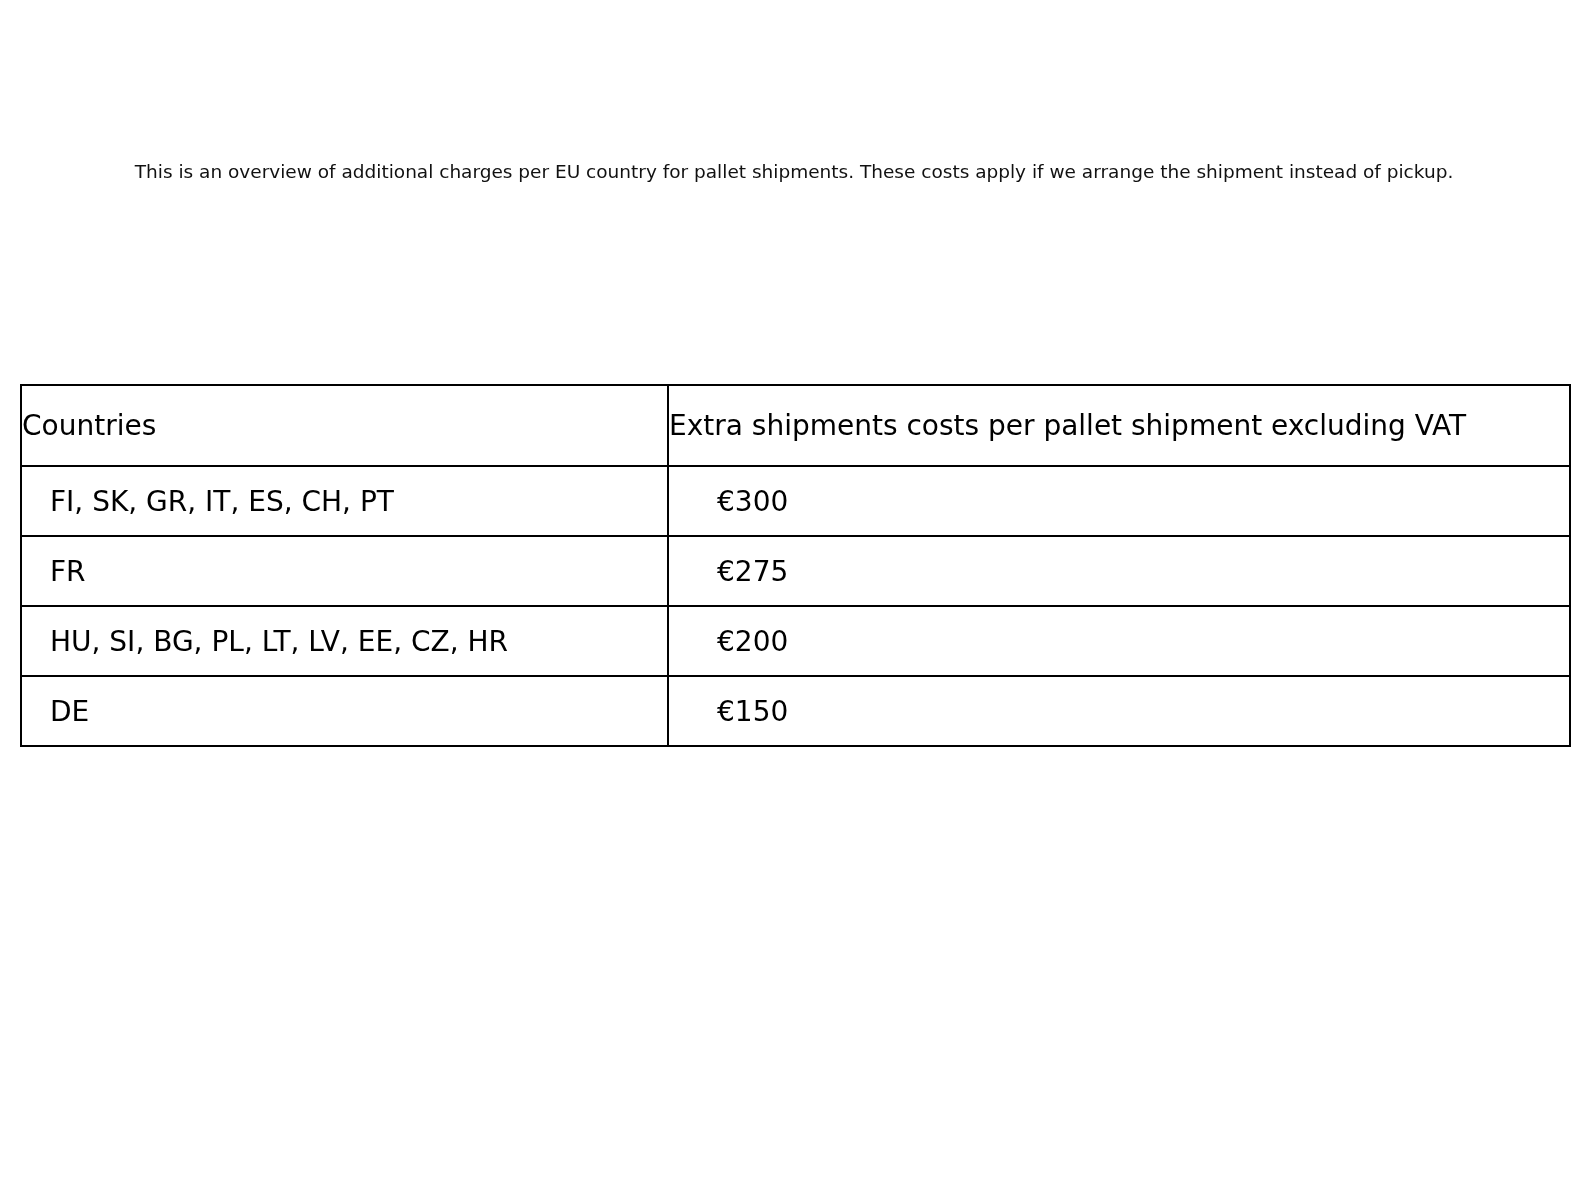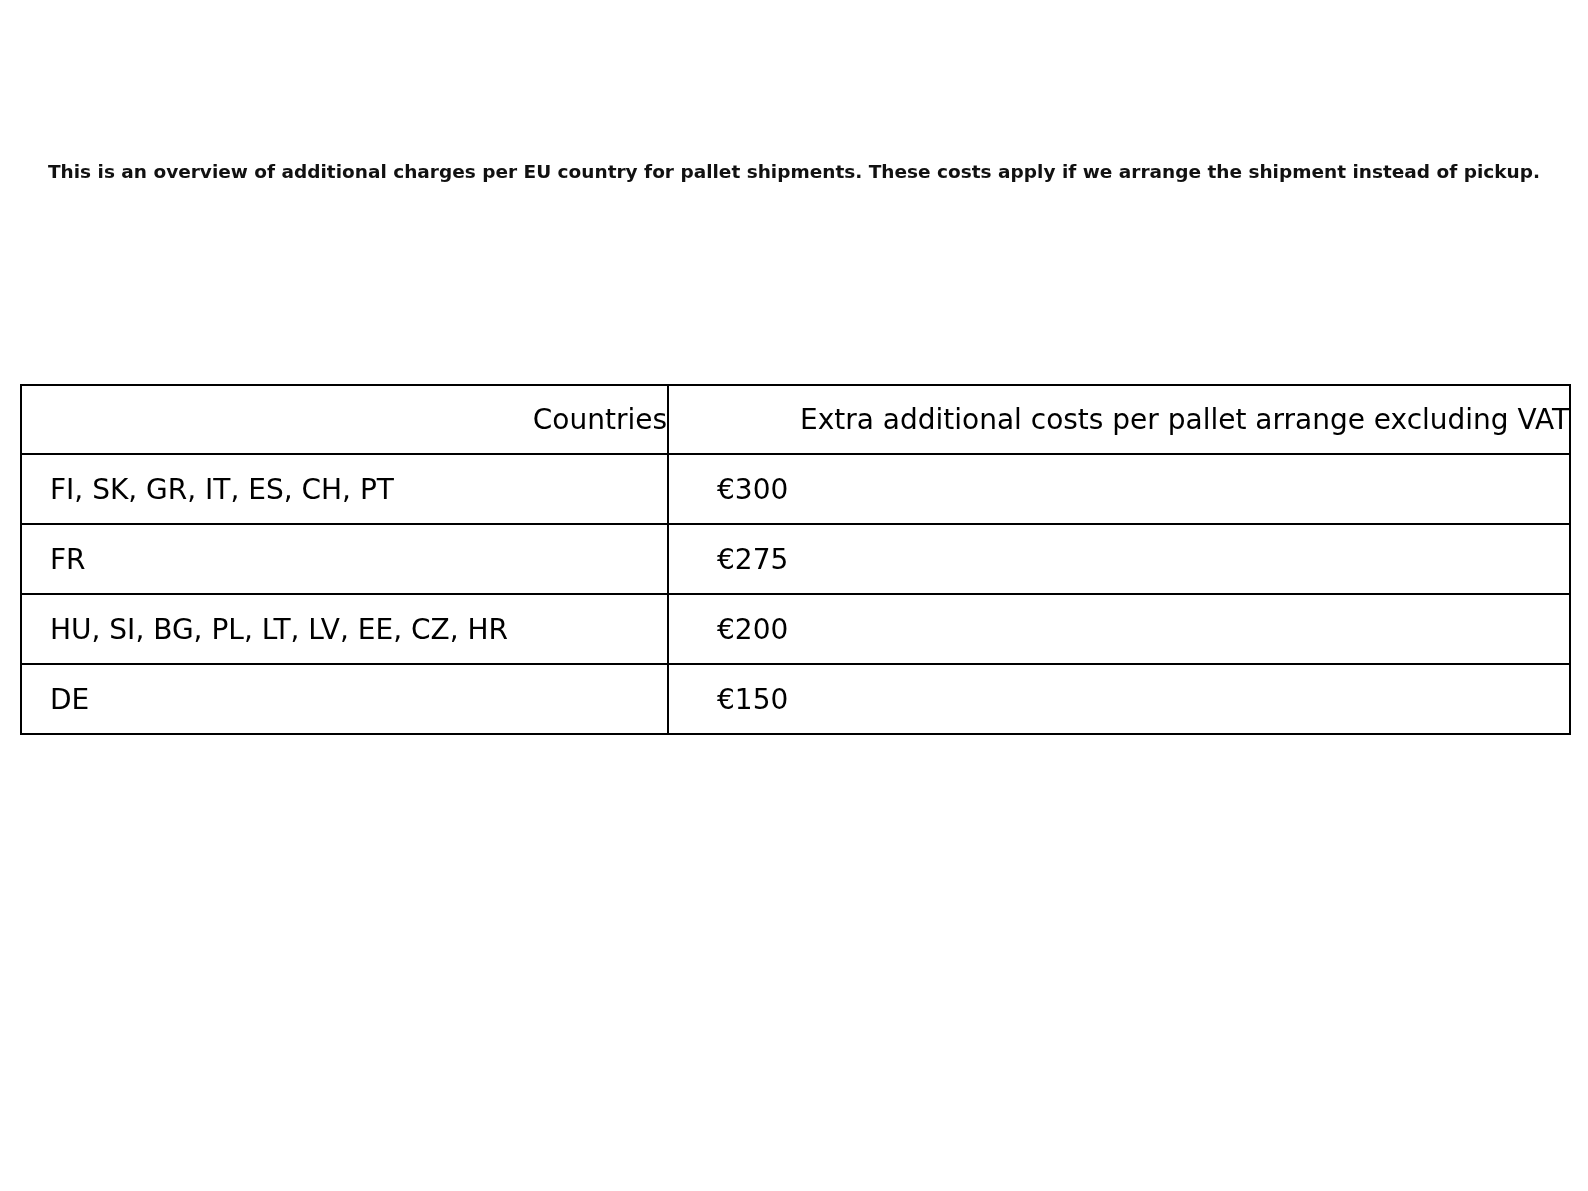--- a/index.html
+++ b/index.html
@@ -11,21 +11,21 @@
     position: relative;
     overflow: hidden;
   }
   .intro {
     position: absolute;
     top: 161px;
     left: 0;
     width: 100%;
     text-align: center;
     font-size: 18.5px;
-    font-weight: bold;
+    font-weight: normal;
     color: #111111;
     line-height: 1.2;
   }
   table.charges {
     position: absolute;
     left: 20px;
     top: 384px;
     width: 1549px;
     border-collapse: collapse;
     table-layout: fixed;
@@ -36,22 +36,22 @@
     border: 2px solid #000000;
     color: #000000;
     font-size: 28px;
     font-weight: normal;
     vertical-align: middle;
     background: #ffffff;
     overflow: hidden;
     white-space: nowrap;
   }
   table.charges th {
-    height: 69px;
-    text-align: right;
+    height: 81px;
+    text-align: left;
     margin-left: 24px;
   }
   table.charges td {
     height: 70px;
     text-align: left;
   }
   td.countries-cell { padding-left: 28px; }
   td.cost-cell      { padding-left: 48px; }
 </style>
 </head>
@@ -60,21 +60,21 @@
 <div class="intro">This is an overview of additional charges per EU country for pallet shipments. These costs apply if we arrange the shipment instead of pickup.</div>
 
 <table class="charges">
   <colgroup>
     <col style="width:647px">
     <col style="width:902px">
   </colgroup>
   <thead>
     <tr>
       <th>Countries</th>
-      <th>Extra additional costs per pallet arrange excluding VAT</th>
+      <th>Extra shipments costs per pallet shipment excluding VAT</th>
     </tr>
   </thead>
   <tbody>
     <tr>
       <td class="countries-cell">FI, SK, GR, IT, ES, CH, PT</td>
       <td class="cost-cell">€300</td>
     </tr>
     <tr>
       <td class="countries-cell">FR</td>
       <td class="cost-cell">€275</td>

